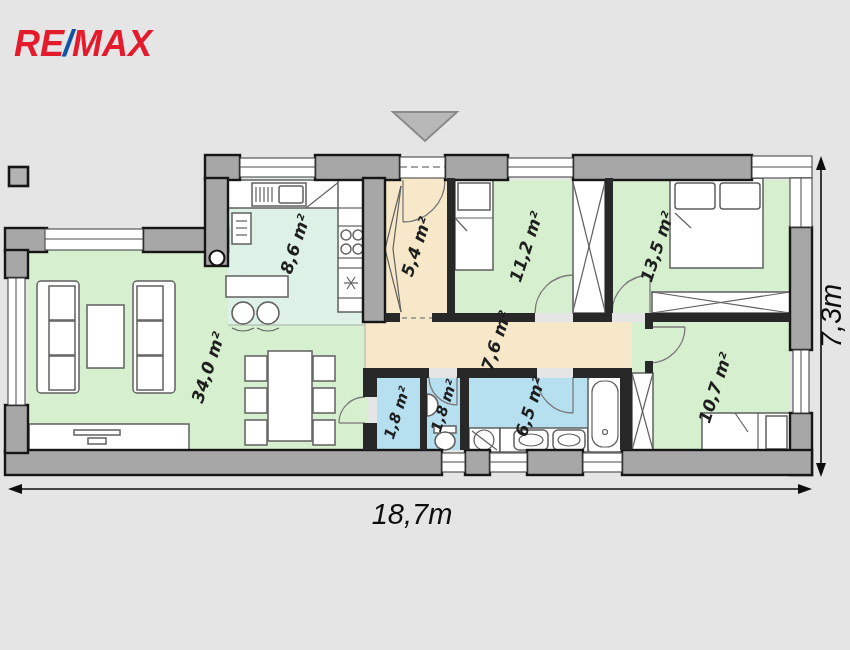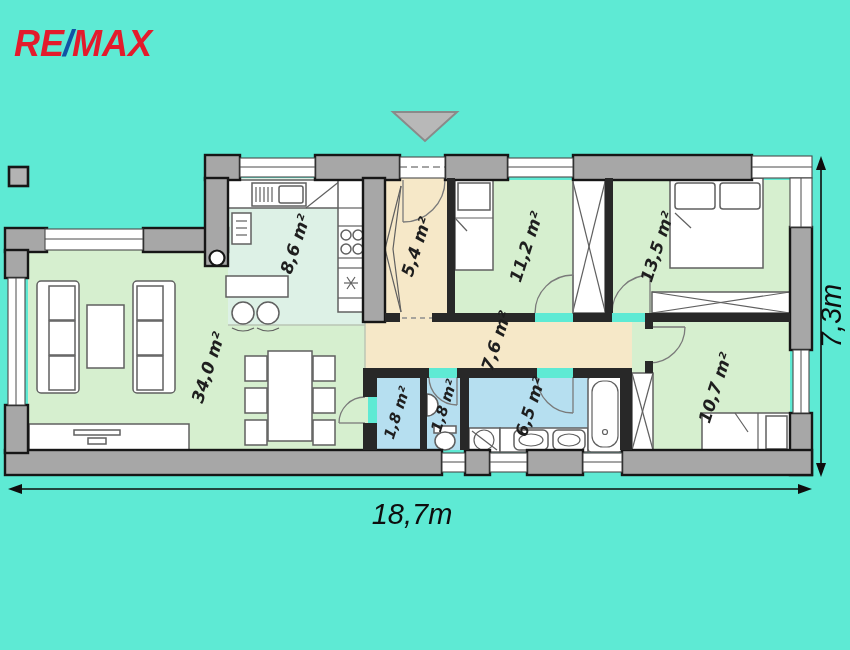--- a/index.html
+++ b/index.html
@@ -1,16 +1,16 @@
 <!DOCTYPE html>
 <html><head>
 <meta charset="utf-8">
 <style>
   html,body{margin:0;padding:0;background:#fff;}
-  .page{position:relative;width:850px;height:650px;background:#5eead4;overflow:hidden;
+  .page{position:relative;width:850px;height:650px;background:#e5e5e5;overflow:hidden;
         font-family:"Liberation Sans",sans-serif;}
   .logo{position:absolute;left:14px;top:26px;font-weight:bold;font-style:italic;
         font-size:36px;letter-spacing:0;line-height:1;user-select:none;}
   .logo .sl{margin:0 -1px;}
   svg text{user-select:none;}
   .wall{fill:#a7a7a7;stroke:#161616;stroke-width:2.4;}
   .pwall{fill:#282828;stroke:none;}
   .win{fill:#ffffff;stroke:#4a4a4a;stroke-width:1.1;}
   .winline{stroke:#4a4a4a;stroke-width:1;fill:none;}
   .furn{fill:#ffffff;stroke:#606060;stroke-width:1.5;}

